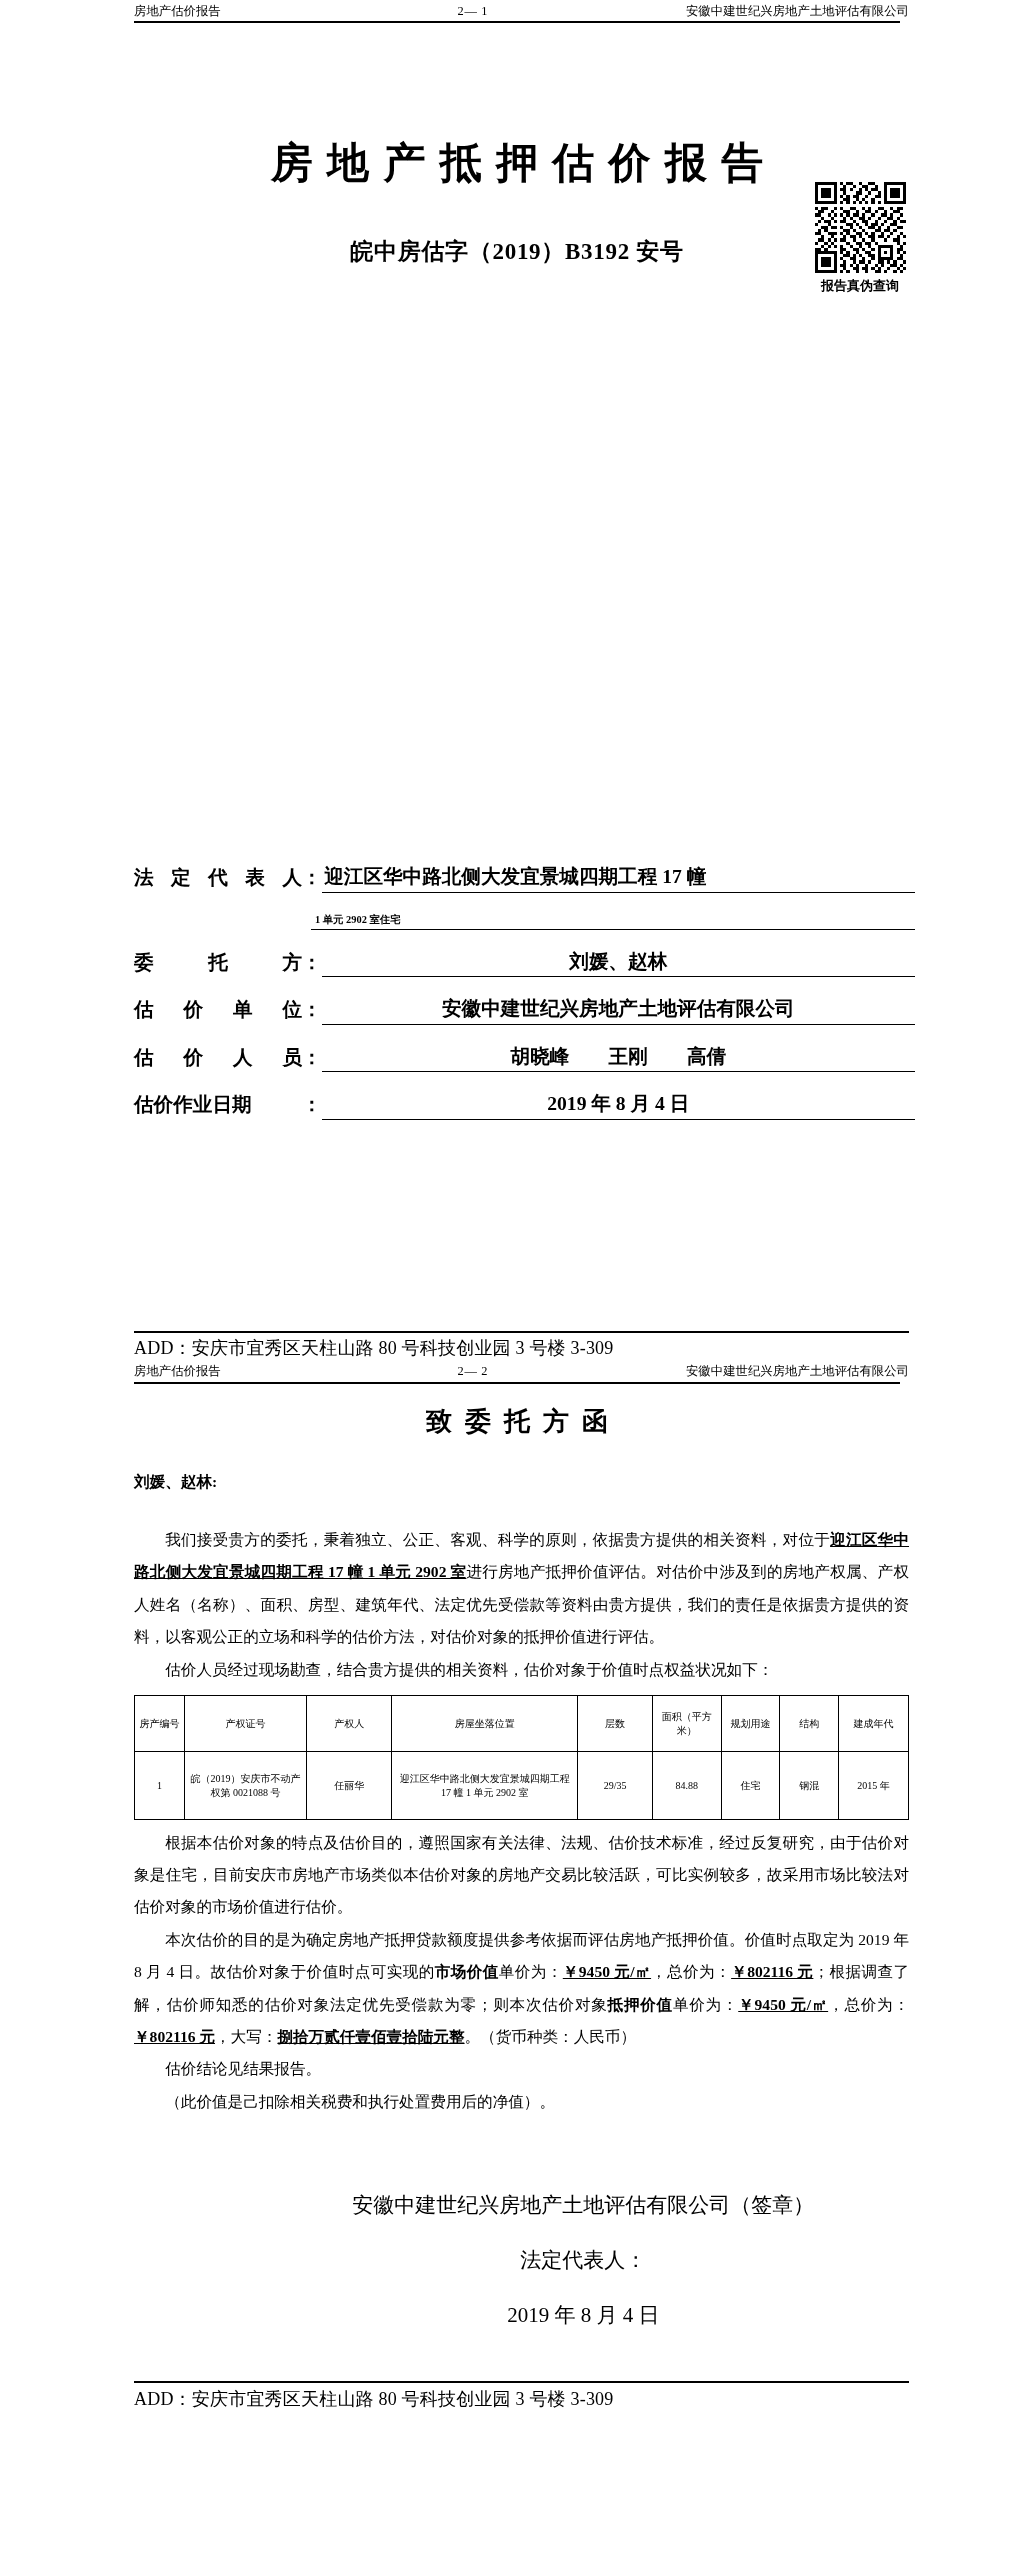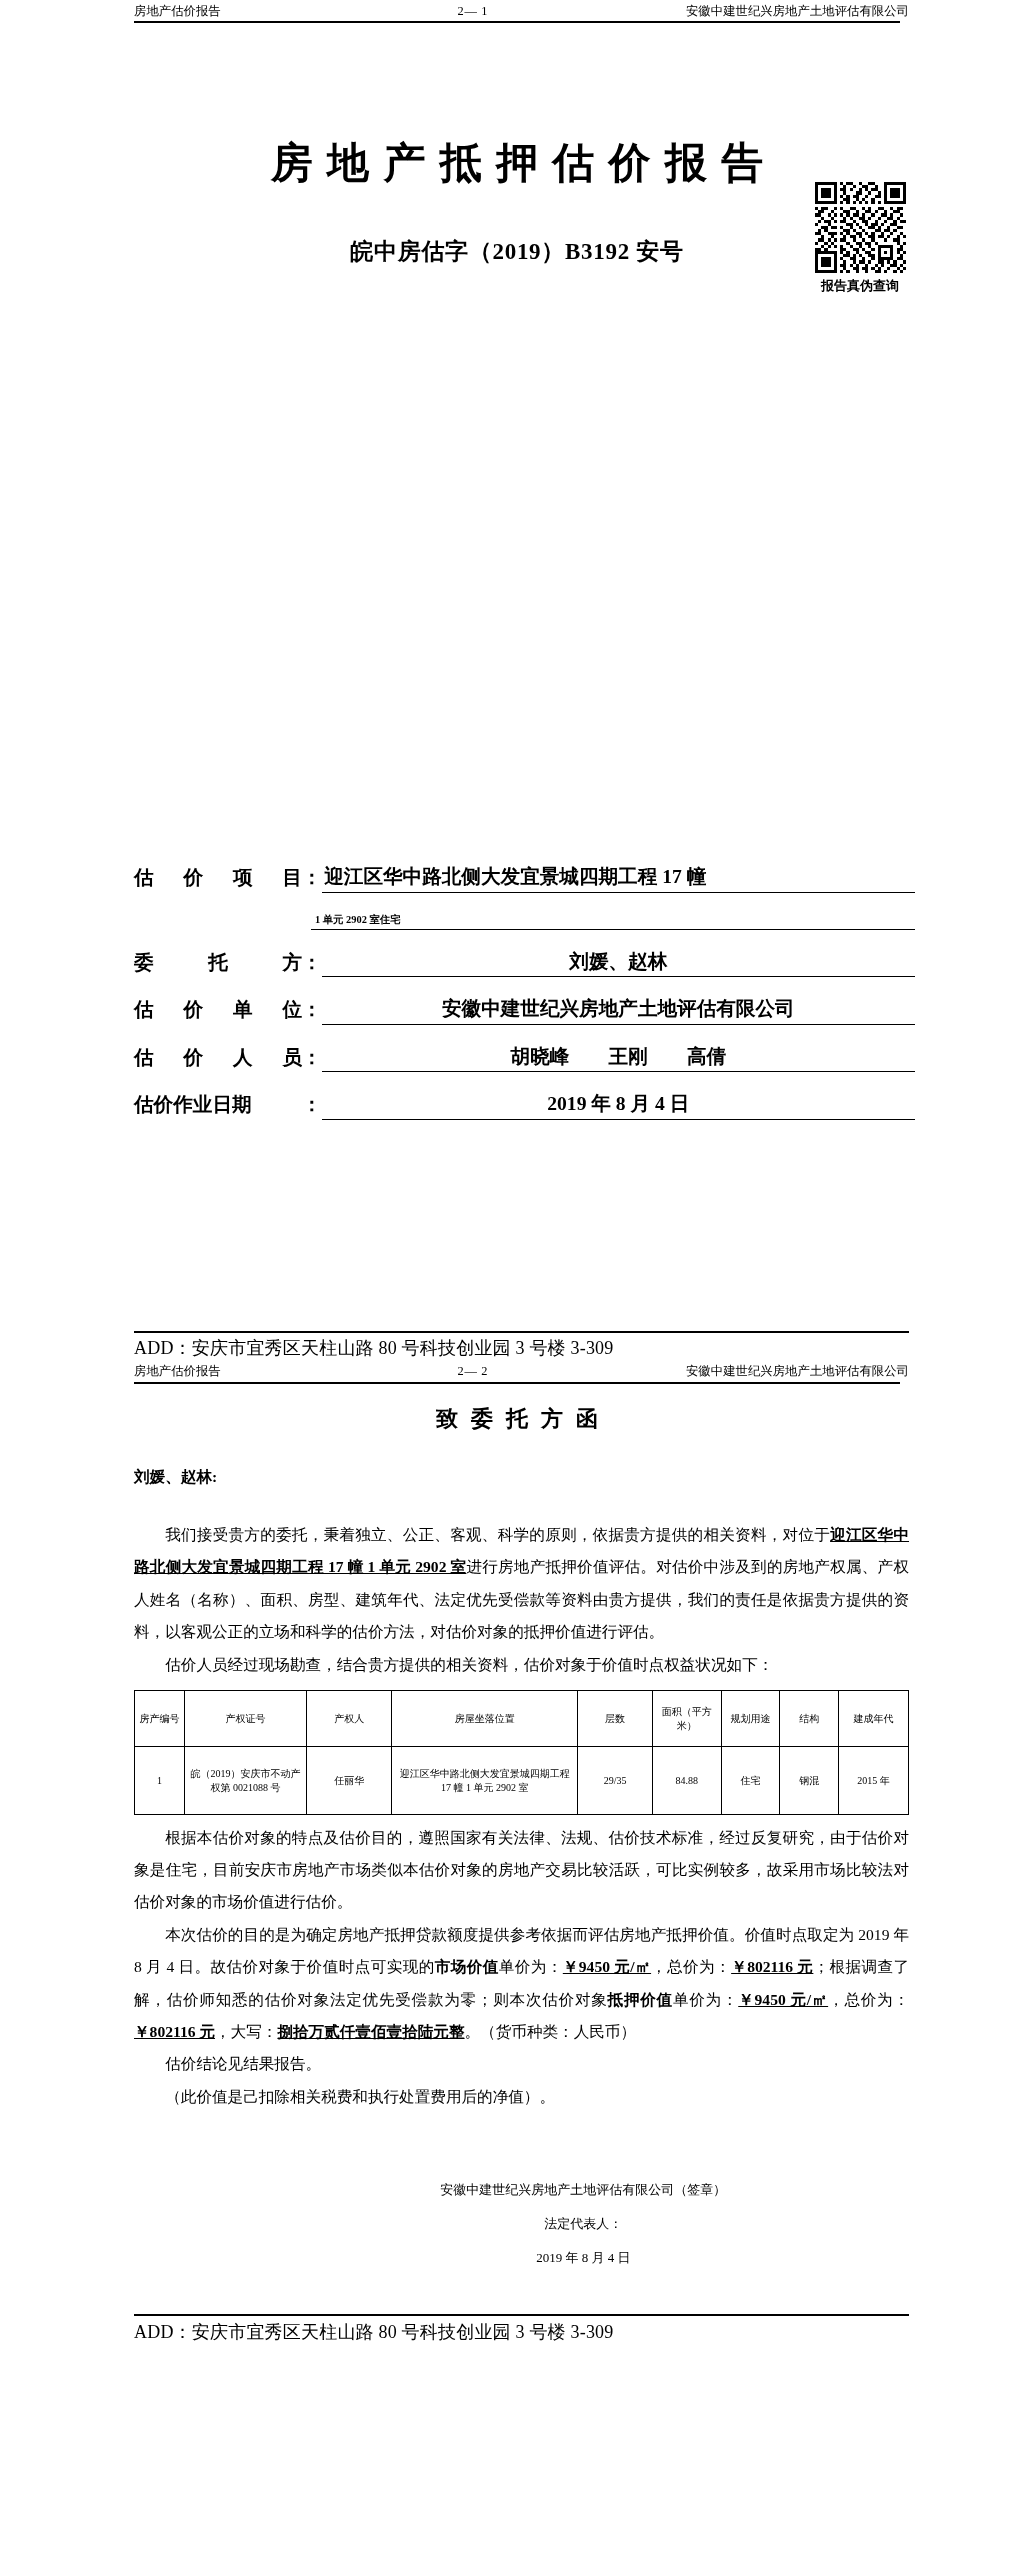--- a/index.html
+++ b/index.html
@@ -129,21 +129,21 @@
     margin:3.9px 125px 0 134px;
     font-size:18px;
     letter-spacing:0.2px;
   }
 
   
   .page2 { position:relative; padding-bottom:0; }
   .sec-title {
     margin-top:19.6px;
     text-align:center;
-    font-size:22px;
+    font-size:26px;
     font-weight:bold;
     letter-spacing:13px;
     text-indent:13px;
   }
   .body-wrap {
     margin:0 125px 0 134px;
     font-size:15.6px;
     line-height:2.08;
     text-align:justify;
   }
@@ -183,21 +183,21 @@
   .col-addr  { width:149px; }
   .col-floor { width:60px; }
   .col-area  { width:55px; }
   .col-use   { width:47px; }
   .col-struct{ width:47px; }
   .col-year  { width:56px; }
 
   
   .sig-block {
     margin:60px 125px 0 134px;
-    font-size:13px;
+    font-size:21px;
     line-height:2.6;
   }
   .sig-line { text-align:center; padding-right:6.5px; }
   .sig-line.l1 { padding-left:130px; }
   .sig-line.l2 { padding-left:130px; }
   .sig-line.l3 { padding-left:130px; }
 
   .spacer-block { height:26px; }
 </style>
 </head>
@@ -457,21 +457,21 @@
       </svg>
       <div class="qr-caption">报告真伪查询</div>
     </div>
 
     <div class="cover-title">房地产抵押估价报告</div>
     <div class="cover-subtitle">皖中房估字（2019）B3192 安号</div>
 
     <div class="fields">
 
       <div class="field-row">
-        <span class="field-label">估价项目</span>
+        <span class="field-label">法定代表人</span>
         <span class="field-colon">：</span>
         <span class="field-value left">迎江区华中路北侧大发宜景城四期工程 17 幢</span>
       </div>
       <div class="field-cont">
         <span class="spacer"></span>
         <span class="field-value">1 单元 2902 室住宅</span>
       </div>
 
       <div class="field-row">
         <span class="field-label">委托方</span>

